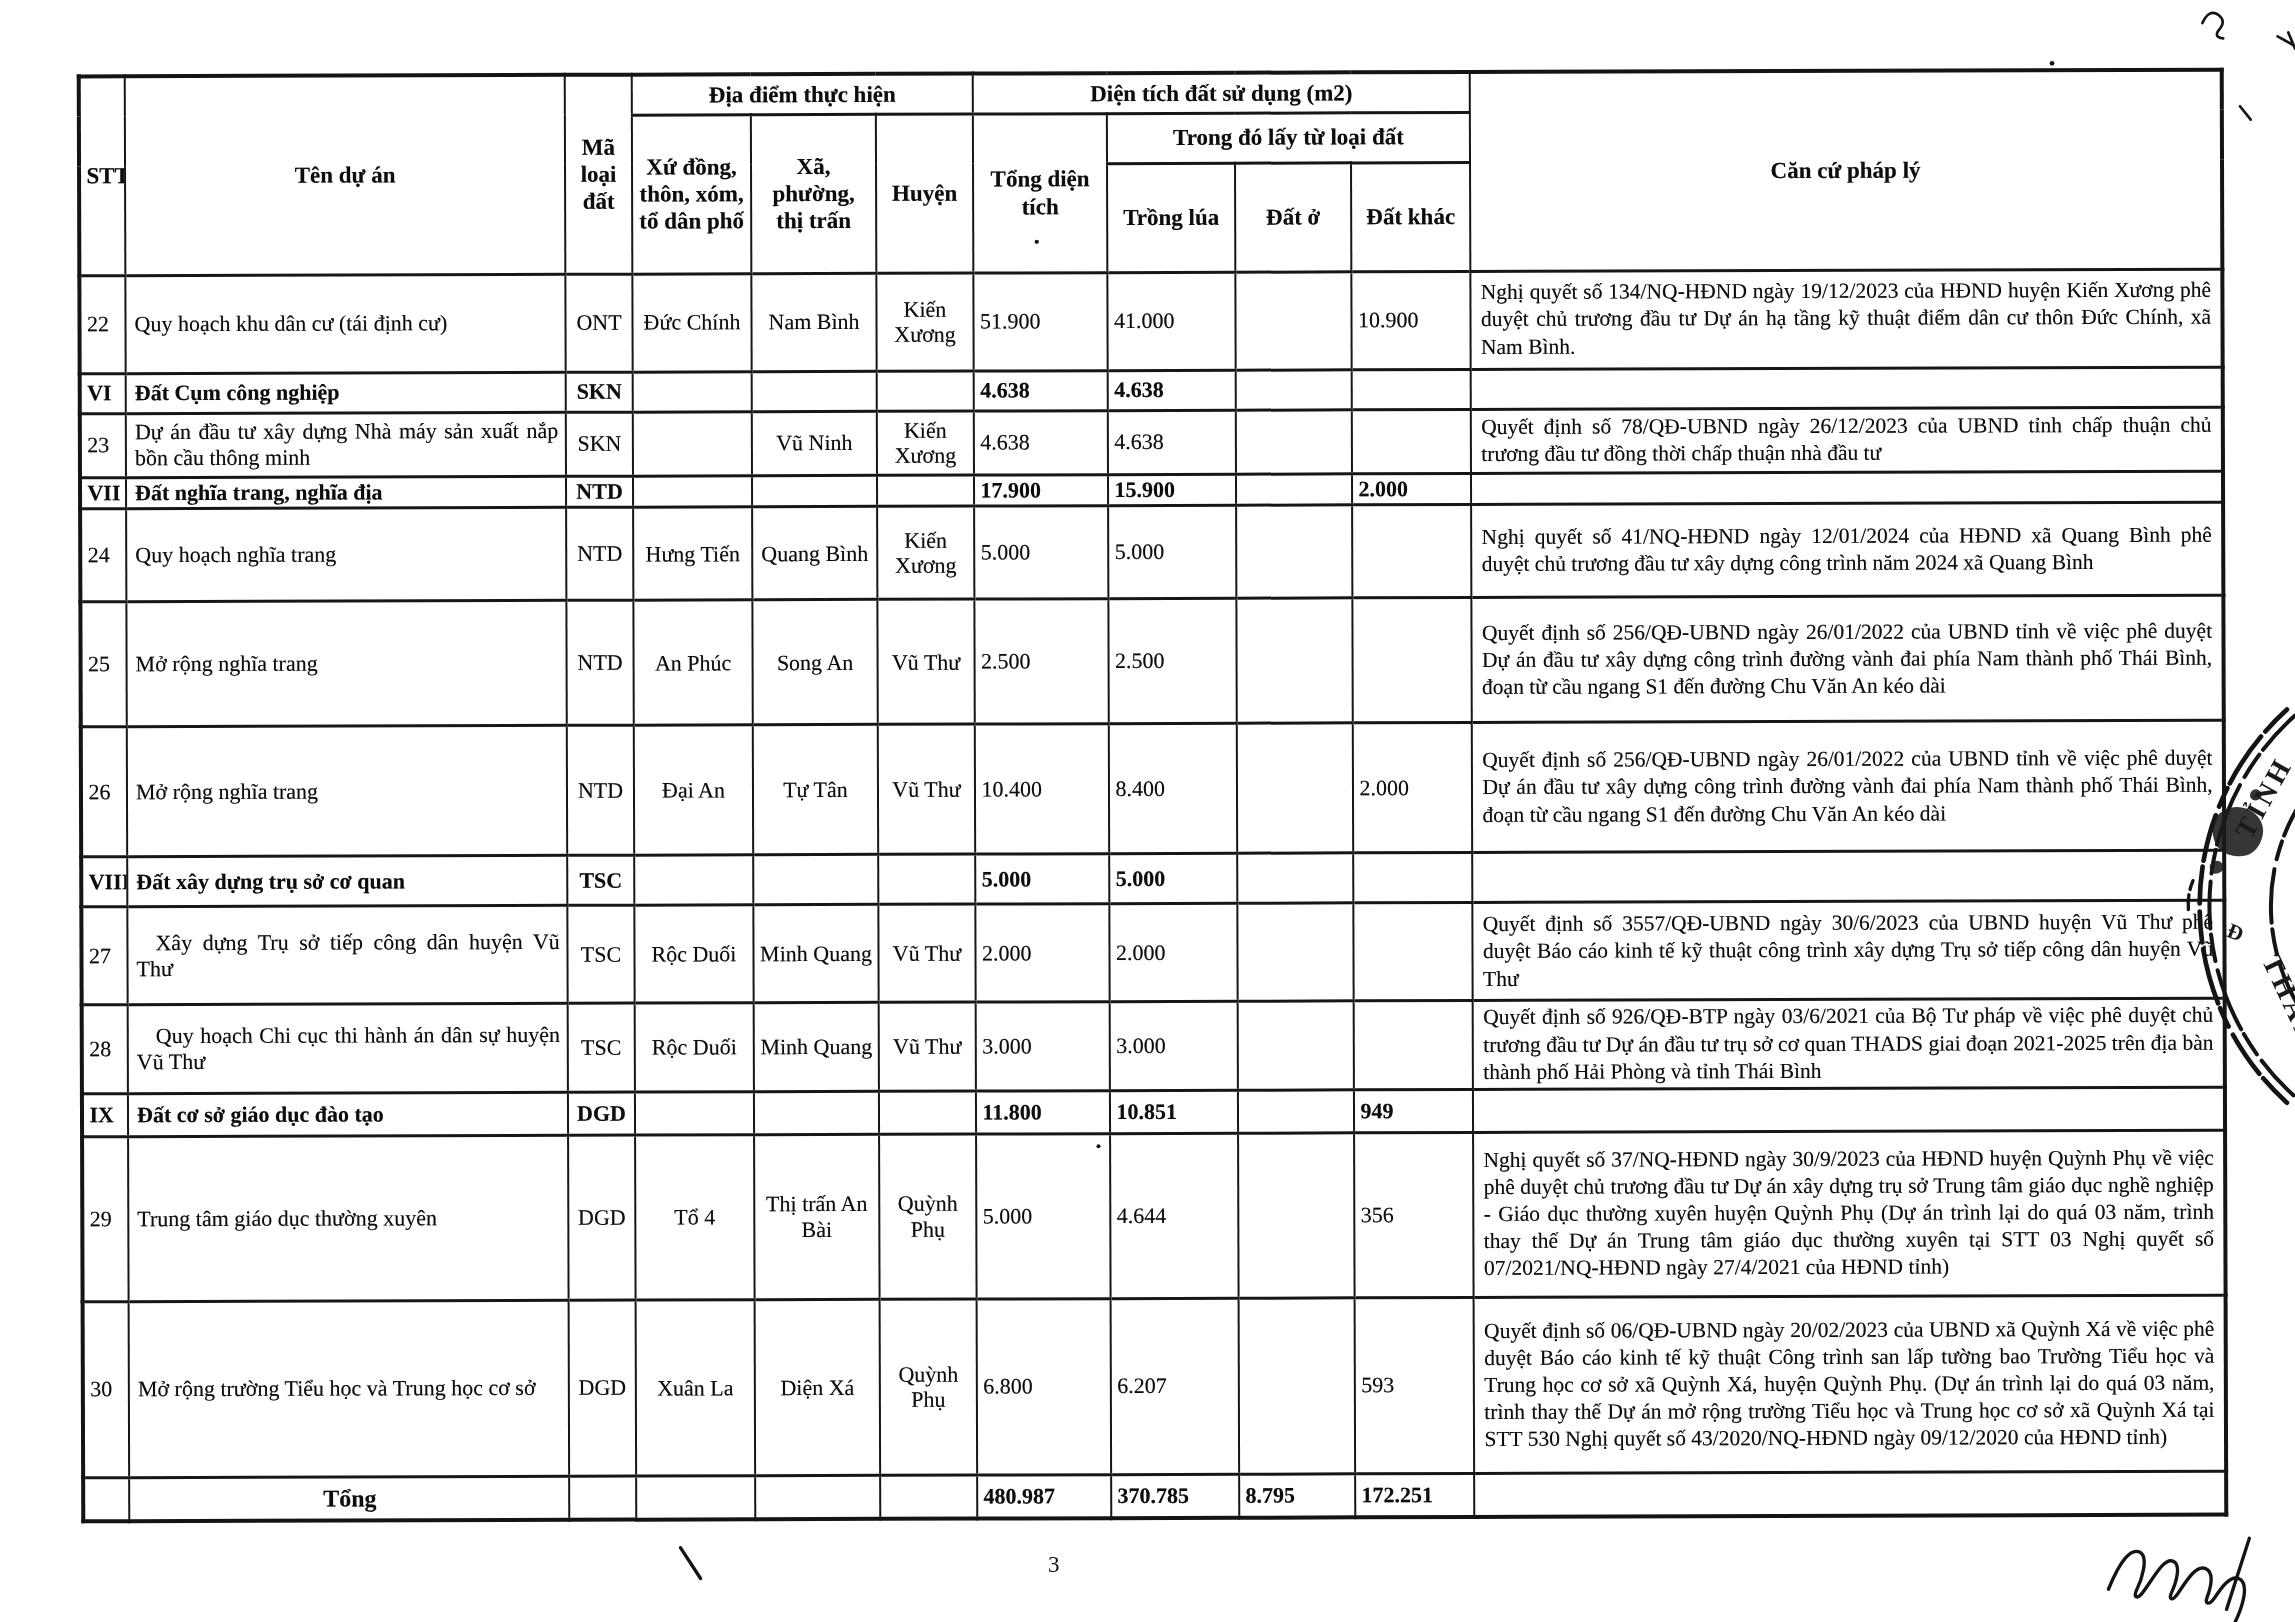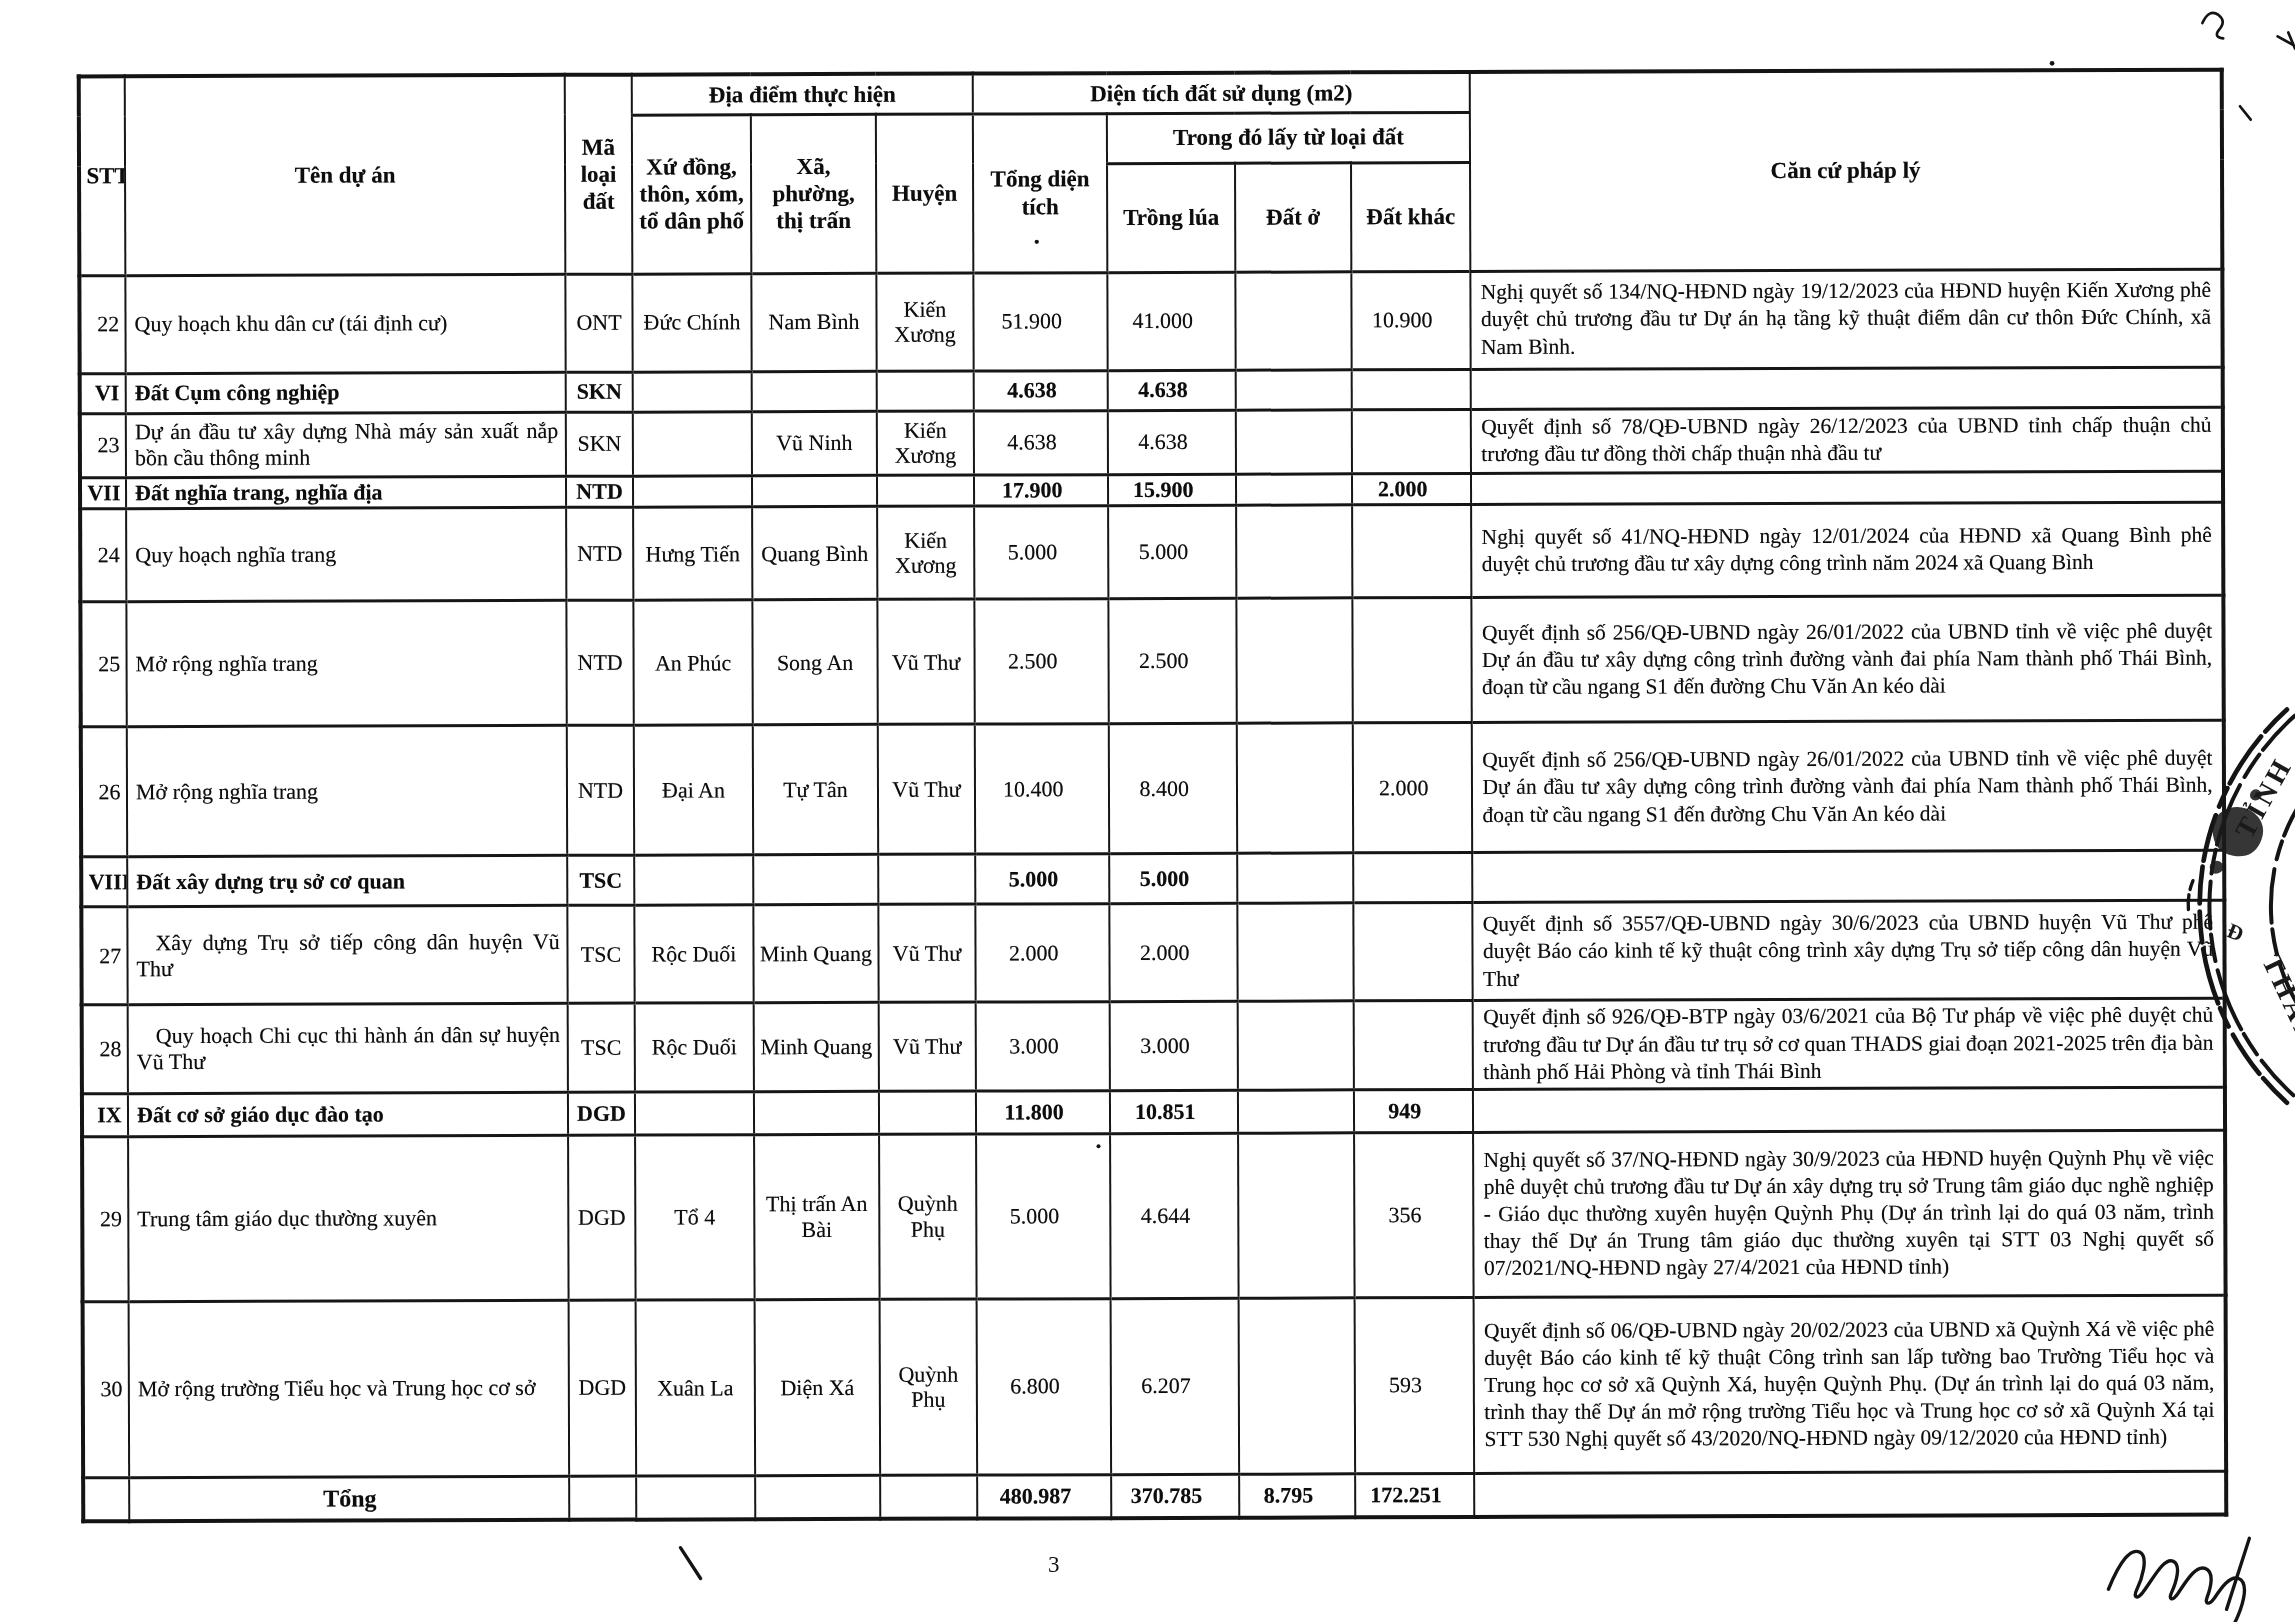--- a/index.html
+++ b/index.html
@@ -8,26 +8,26 @@
     font-family:"Liberation Serif","DejaVu Serif",serif;color:#0d0d0d;
   }
   .tablewrap{position:absolute;left:79px;top:71px;transform:rotate(-0.18deg);transform-origin:50% 50%;}
   table{border-collapse:collapse;table-layout:fixed;width:2142px;border:4px solid #141414;}
   th,td{
     border:2px solid #161616;border-top-width:3.4px;border-bottom-width:3.4px;
     overflow:hidden;text-shadow:0 0 0.7px rgba(0,0,0,.45);
   }
   th{font-weight:700;font-size:23px;text-align:center;vertical-align:middle;padding:1.3px 5.4px;line-height:1.18;}
   td{font-size:22px;vertical-align:middle;padding:1.3px 5.4px;line-height:1.2;}
-  .c-stt{text-align:right;}
+  .c-stt{text-align:left;}
   .c-name{text-align:justify;padding-left:8px;padding-right:6.7px;}
   .c-name.indent{text-indent:19px;}
   .c-code{text-align:center;border-radius:11px;}
   .c-place{text-align:center;line-height:1.15;padding:1.3px 2.7px;}
-  .c-num{text-align:center;padding-right:23px;white-space:nowrap;}
+  .c-num{text-align:left;padding-right:23px;white-space:nowrap;}
   .c-legal{text-align:justify;font-size:21.5px;line-height:1.26;padding:2px 9.4px;}
   tr.section td{font-weight:700;}
   tr.total td{font-weight:700;}
   tr.total .c-name{text-align:center;font-size:24px;text-indent:0;}
   .pagenum{position:absolute;left:1048px;top:1552px;font-size:23px;color:#111;}
   svg.decor{position:absolute;left:0;top:0;pointer-events:none;}
   .ink{stroke:#141414;fill:none;stroke-linecap:round;stroke-linejoin:round;}
   .stamp-text{font-family:"Liberation Serif","DejaVu Serif",serif;font-weight:700;fill:#1a1a1a;letter-spacing:6px;}
 </style>
 </head>

